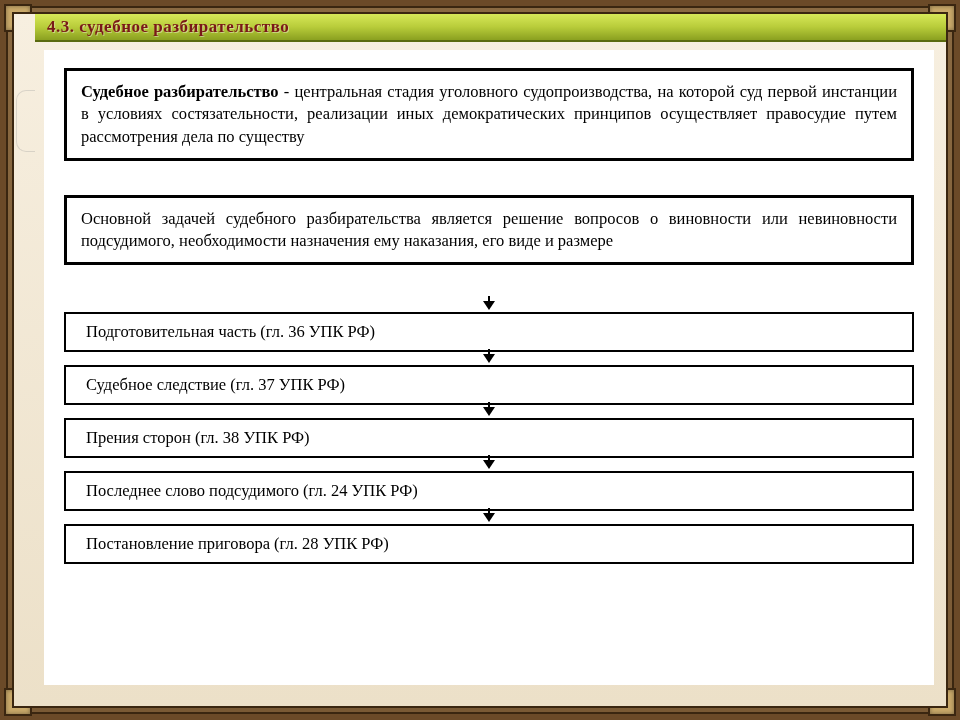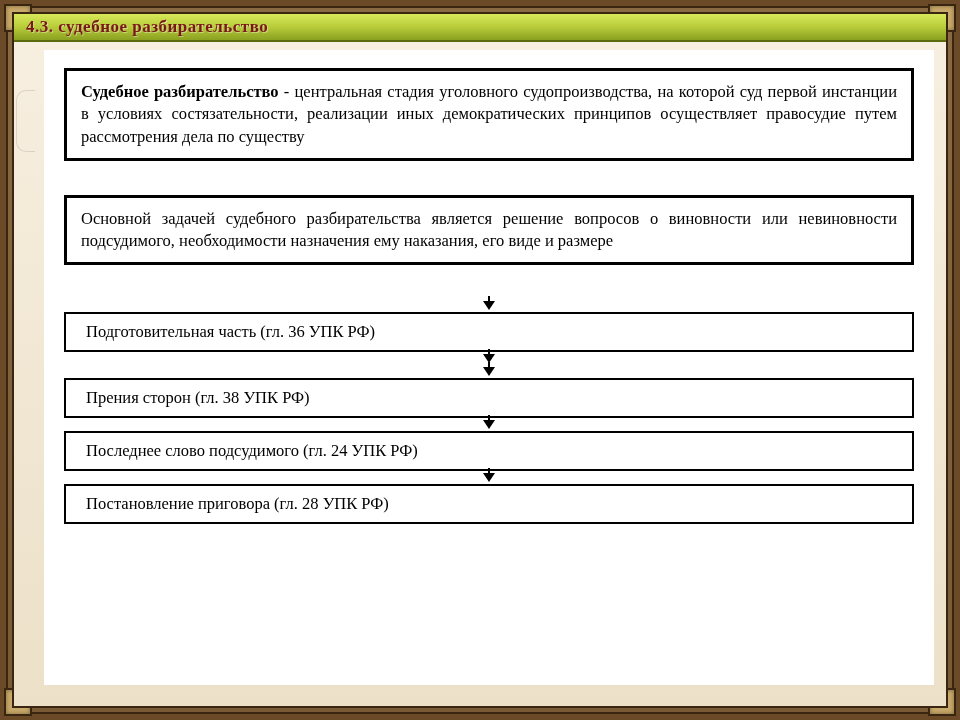--- a/index.html
+++ b/index.html
@@ -42,20 +42,21 @@
     display: flex;
     flex-direction: column;
   }
   .header-bar {
     height: 28px;
     background: linear-gradient(to bottom, #d7e858 0%, #b8cc3a 50%, #8aa020 100%);
     border-bottom: 2px solid #5a6a10;
     display: flex;
     align-items: center;
     padding-left: 12px;
+    margin-left: 21px;
   }
   .header-text {
     font-weight: bold;
     font-size: 17px;
     color: #7a1818;
     text-shadow: 1px 1px 0 rgba(255,255,255,0.4);
     letter-spacing: 0.5px;
   }
   .content-area {
     flex: 1;
@@ -164,20 +165,23 @@
 
         <div class="gap-small"></div>
 
 
         <div class="flow">
           <div class="arrow"></div>
           <div class="step-box">
             <span>Подготовительная часть (гл. 36 УПК РФ)</span>
           </div>
           <div class="arrow"></div>
+          <div class="step-box">
+            <span>Судебное следствие (гл. 37 УПК РФ)</span>
+          </div>
           <div class="arrow"></div>
           <div class="step-box">
             <span>Прения сторон (гл. 38 УПК РФ)</span>
           </div>
           <div class="arrow"></div>
           <div class="step-box">
             <span>Последнее слово подсудимого (гл. 24 УПК РФ)</span>
           </div>
           <div class="arrow"></div>
           <div class="step-box">

